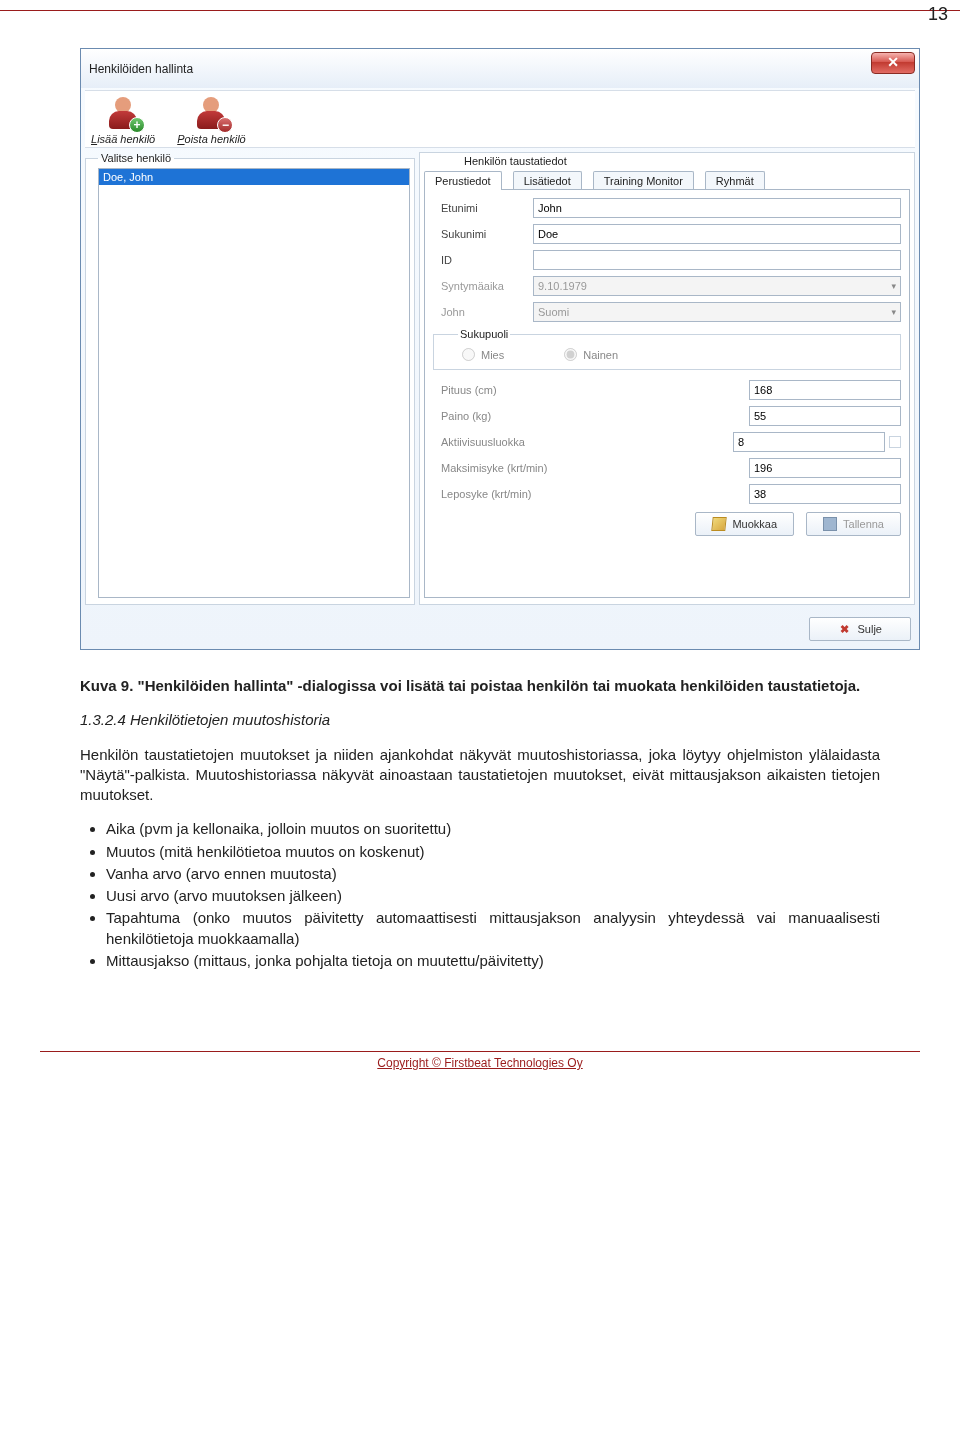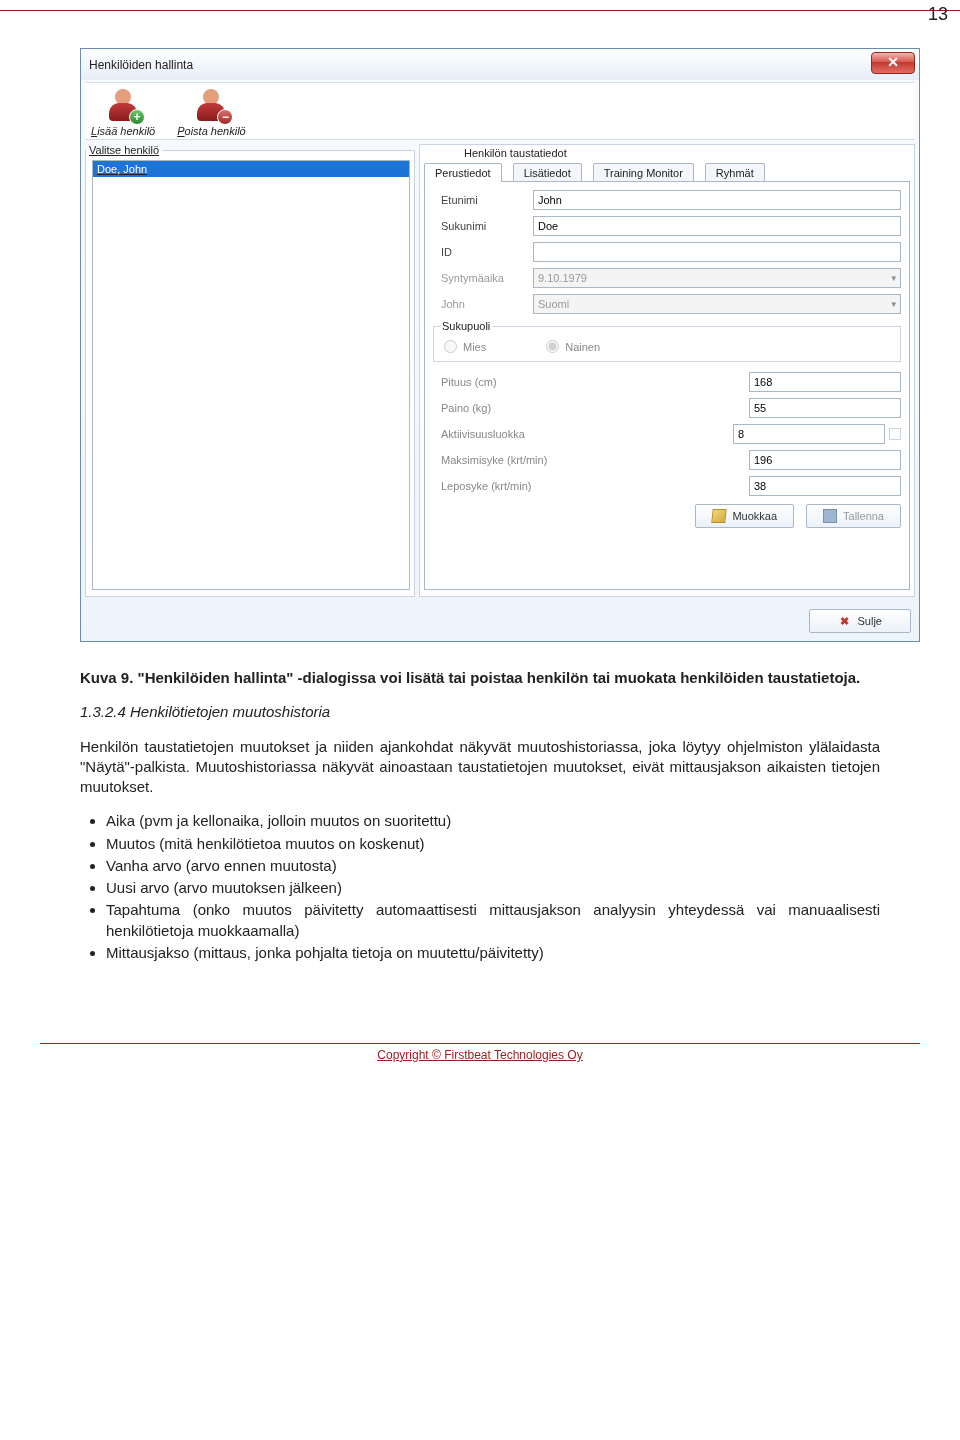--- a/index.html
+++ b/index.html
@@ -20,21 +20,21 @@
   }
   .win {
     border: 1px solid #6b8bb0;
     border-top: 0;
     position: relative;
     font-family: Tahoma, sans-serif;
     font-size: 12px;
     background: linear-gradient(#f7fbff,#eef4fb);
   }
   .titlebar {
-    height: 32px;
+    height: 40px;
     background: linear-gradient(#fff,#e6eef8);
     border-top: 1px solid #6b8bb0;
     display: flex; align-items: center; padding: 0 8px;
     position: relative;
   }
   .titlebar .title { font-size: 12px; color: #222; }
   .closebtn {
     position: absolute; right: 4px; top: 3px;
     width: 44px; height: 22px;
     background: linear-gradient(#f6b3af,#d6574f 45%,#c13a30 46%,#e26c64);
@@ -55,42 +55,42 @@
   .badge.green { background: linear-gradient(#6fc76f,#2a8a2a); }
   .badge.red { background: linear-gradient(#d86f6f,#a32a2a); }
   .tool .lbl { font-size: 11px; color: #222; margin-top: 2px; text-decoration: underline; text-decoration-color: transparent; font-style: italic; }
   .tool .lbl .mnemonic { text-decoration: underline; }
   .panes {
     display: flex; margin: 4px 4px 6px 4px; gap: 4px;
   }
   fieldset.leftpanel, .rightpanel {
     border: 1px solid #c9d4e0; background: #fff; font-size: 11px;
   }
-  fieldset.leftpanel { flex: 0 0 330px; padding: 4px 4px 6px 0; text-decoration: underline; }
+  fieldset.leftpanel { flex: 0 0 330px; padding: 4px 4px 6px 12px; }
   fieldset.leftpanel legend { font-size: 11px; padding: 0 3px; }
-  .listbox { border: 1px solid #a9b7c7; height: 430px; background: #fff; overflow: auto; margin-left: 6px; }
+  .listbox { border: 1px solid #a9b7c7; height: 430px; background: #fff; overflow: auto; }
   .listbox .item { padding: 2px 4px; }
   .listbox .item.selected { background: #1e73d6; color: #fff; }
   .rightpanel { flex: 1; padding: 2px 4px 6px 4px; display: flex; flex-direction: column; }
   .rp-title { font-size: 11px; margin: 0 0 2px 4px; color: #222; padding-left: 36px; }
   .tabs { display: flex; gap: 11px; margin: 2px 0 0 0; }
   .tab { border: 1px solid #a9b7c7; border-bottom: none; padding: 3px 10px; font-size: 11px; background: #f3f7fb; border-radius: 2px 2px 0 0; cursor: pointer; }
   .tab.active { background: #fff; position: relative; z-index: 2; }
   .tabbody { border: 1px solid #a9b7c7; padding: 8px 8px 10px 8px; background: #fff; margin-top: -1px; flex: 1; }
   .formrow { display: flex; align-items: center; margin-bottom: 6px; }
   .formrow label { flex: 0 0 100px; color: #444; font-size: 11px; padding-left: 8px; }
   .formrow input[type=text], .formrow .select, .formrow .datefield {
     border: 1px solid #a9b7c7; height: 20px; padding: 1px 4px; font-size: 11px; background: #fff; flex: 1;
   }
   .formrow .select, .formrow .datefield { display: flex; justify-content: space-between; align-items: center; background: #f4f4f4; color: #666; }
   .formrow .caret { font-size: 9px; color: #888; }
   .formrow.short input[type=text] { flex: 0 0 60px; margin-left: auto; text-align: left; }
   .formrow.short label { flex: 1; color: #888; }
   .formrow.disabled label, .formrow.disabled .select, .formrow.disabled .datefield { color: #999; }
-  fieldset.gender { border: 1px solid #c9d4e0; padding: 6px 6px 6px 6px; margin: 4px 0 10px 0; }
+  fieldset.gender { border: 1px solid #c9d4e0; padding: 6px 6px 6px 24px; margin: 4px 0 10px 0; }
   fieldset.gender legend { font-size: 11px; padding: 0 2px; }
   .radiorow { display: flex; gap: 60px; padding: 2px 4px; }
   .radiorow label { display: flex; gap: 6px; align-items: center; color: #888; font-size: 11px; }
   .radiorow input[type=radio] { width: 13px; height: 13px; }
   .btnrow { display: flex; justify-content: flex-end; gap: 12px; margin-top: 8px; }
   .btn { border: 1px solid #a9b7c7; background: linear-gradient(#fff,#ebf1f8); padding: 4px 16px; font-size: 11px; display: flex; align-items: center; gap: 6px; cursor: pointer; border-radius: 2px; color: #333; }
   .btn[disabled] { color: #999; cursor: default; }
   .ico-edit { width: 14px; height: 14px; display: inline-block; background: linear-gradient(135deg,#f0d97a,#d8a840); border: 1px solid #bb8c20; transform: skewX(-6deg); }
   .ico-save { width: 14px; height: 14px; display: inline-block; background: #9fb6d0; border: 1px solid #7a91ab; }
   .ico-close { width: 14px; height: 14px; display: inline-block; color: #c13a30; font-weight: bold; text-align: center; line-height: 14px; }

